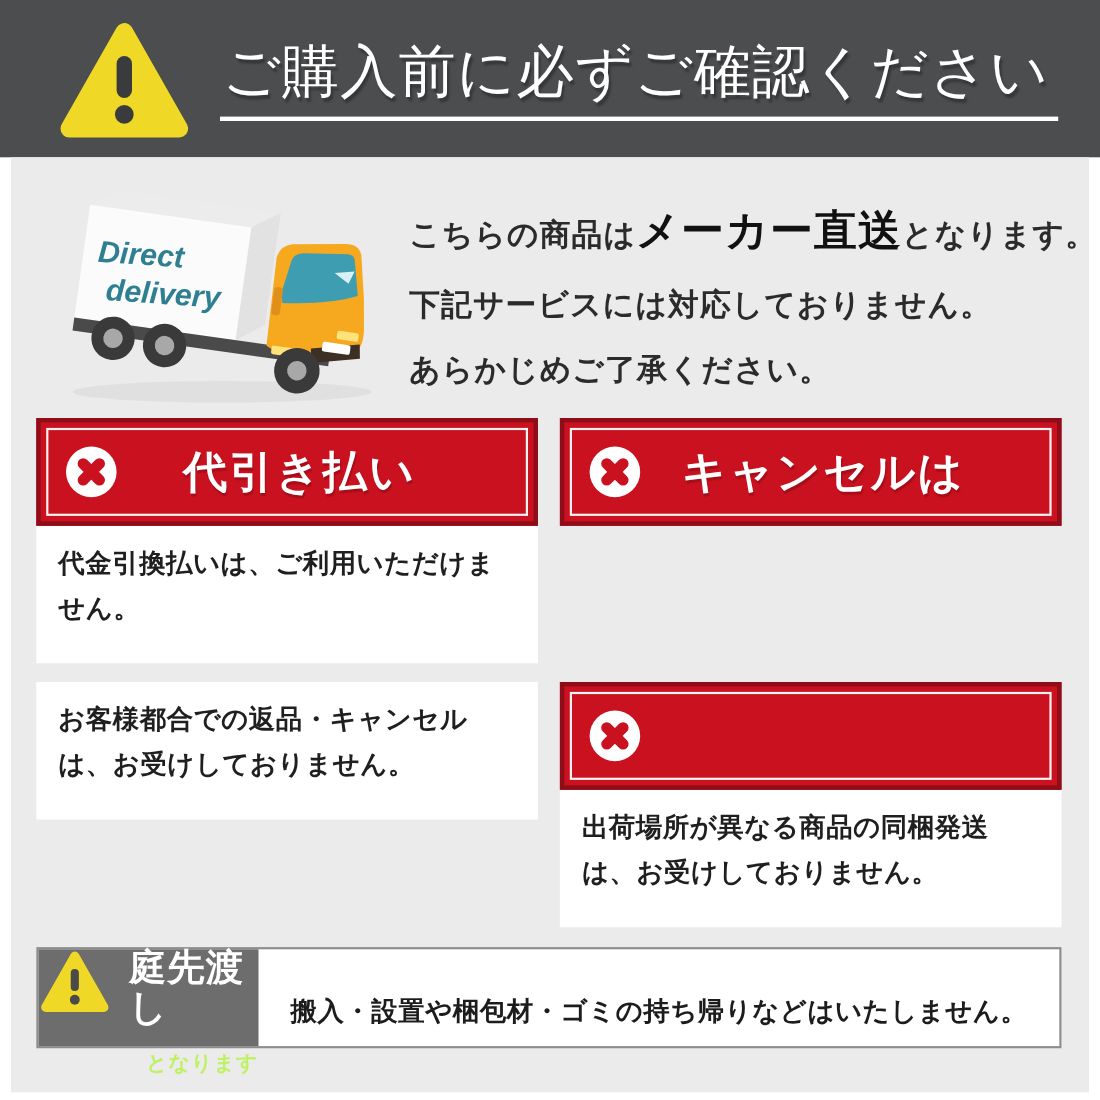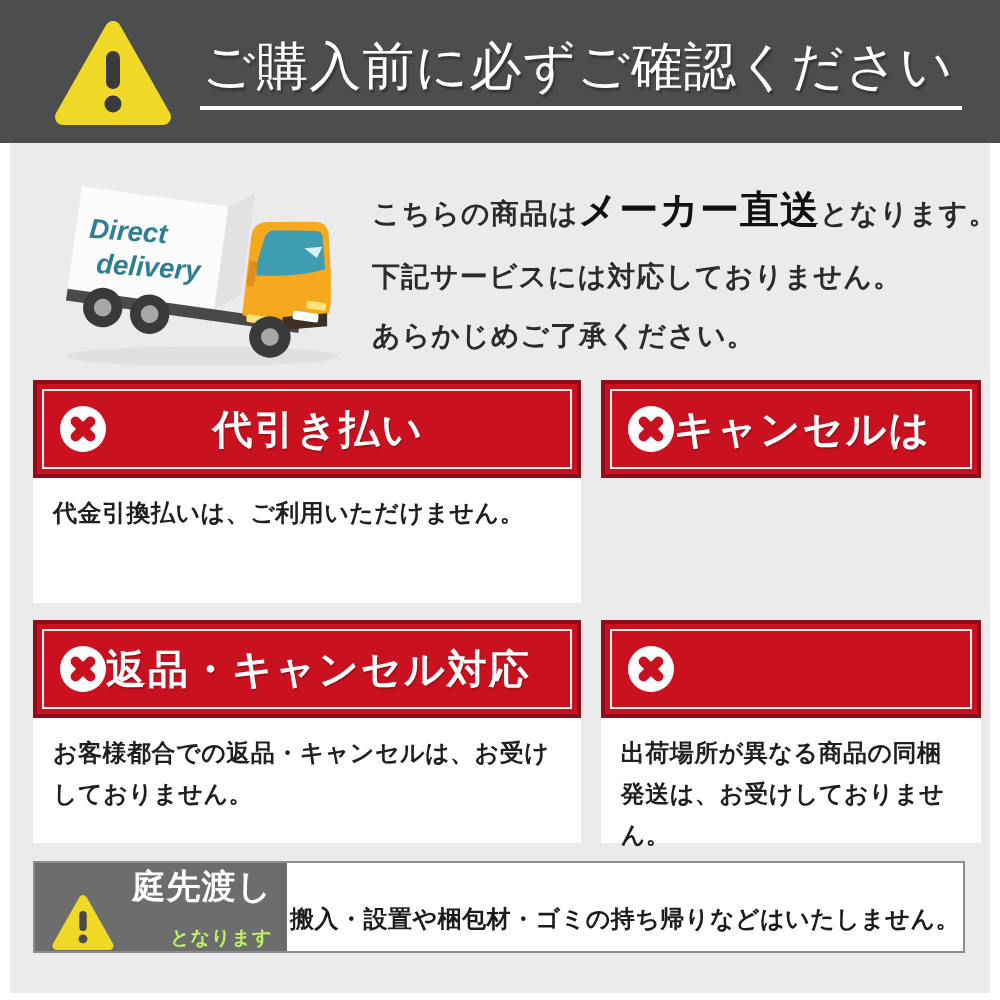--- a/index.html
+++ b/index.html
@@ -69,22 +69,22 @@
     font-size:24px; font-weight:600; color:#1f1f1f; line-height:1.7;
     letter-spacing:0.5px;
   }
 
   
   .footer-row {
     margin:18px 25px 0 23px; height:92px; border:2px solid #8d8d8d;
     display:flex; background:#ffffff;
   }
   .badge {
-    width:252px; flex:0 0 auto; background:#6d6d6d;
-    display:flex; align-items:flex-end; justify-content:center; gap:16px;
+    width:200px; flex:0 0 auto; background:#6d6d6d;
+    display:flex; align-items:flex-start; justify-content:center; gap:16px;
   }
   .badge-icon { width:66px; height:58px; flex:0 0 auto; }
   .badge-text { display:flex; flex-direction:column; align-items:flex-end; }
   .badge-title { color:#ffffff; font-size:34px; font-weight:800; letter-spacing:1px; line-height:1.05; }
   .badge-sub { color:#bef264; font-size:19px; font-weight:700; letter-spacing:1px; margin-top:20px; }
   .footer-note {
     flex:1; display:flex; align-items:center; justify-content:center;
     font-size:24px; font-weight:700; color:#1c1c1c; letter-spacing:0.5px;
     white-space:nowrap;
     margin-top:24px;
@@ -156,24 +156,20 @@
       </article>
 
       <article>
         <div class="box-head">
           <span class="xmark"></span>
           <span class="box-title">キャンセルは</span>
         </div>
       </article>
 
       <article>
-        <div class="box-head">
-          <span class="xmark"></span>
-          <span class="box-title">返品・キャンセル対応</span>
-        </div>
         <div class="box-body">お客様都合での返品・キャンセルは、お受けしておりません。</div>
       </article>
 
       <article>
         <div class="box-head">
           <span class="xmark"></span>
         </div>
         <div class="box-body">出荷場所が異なる商品の同梱発送は、お受けしておりません。</div>
       </article>
 

